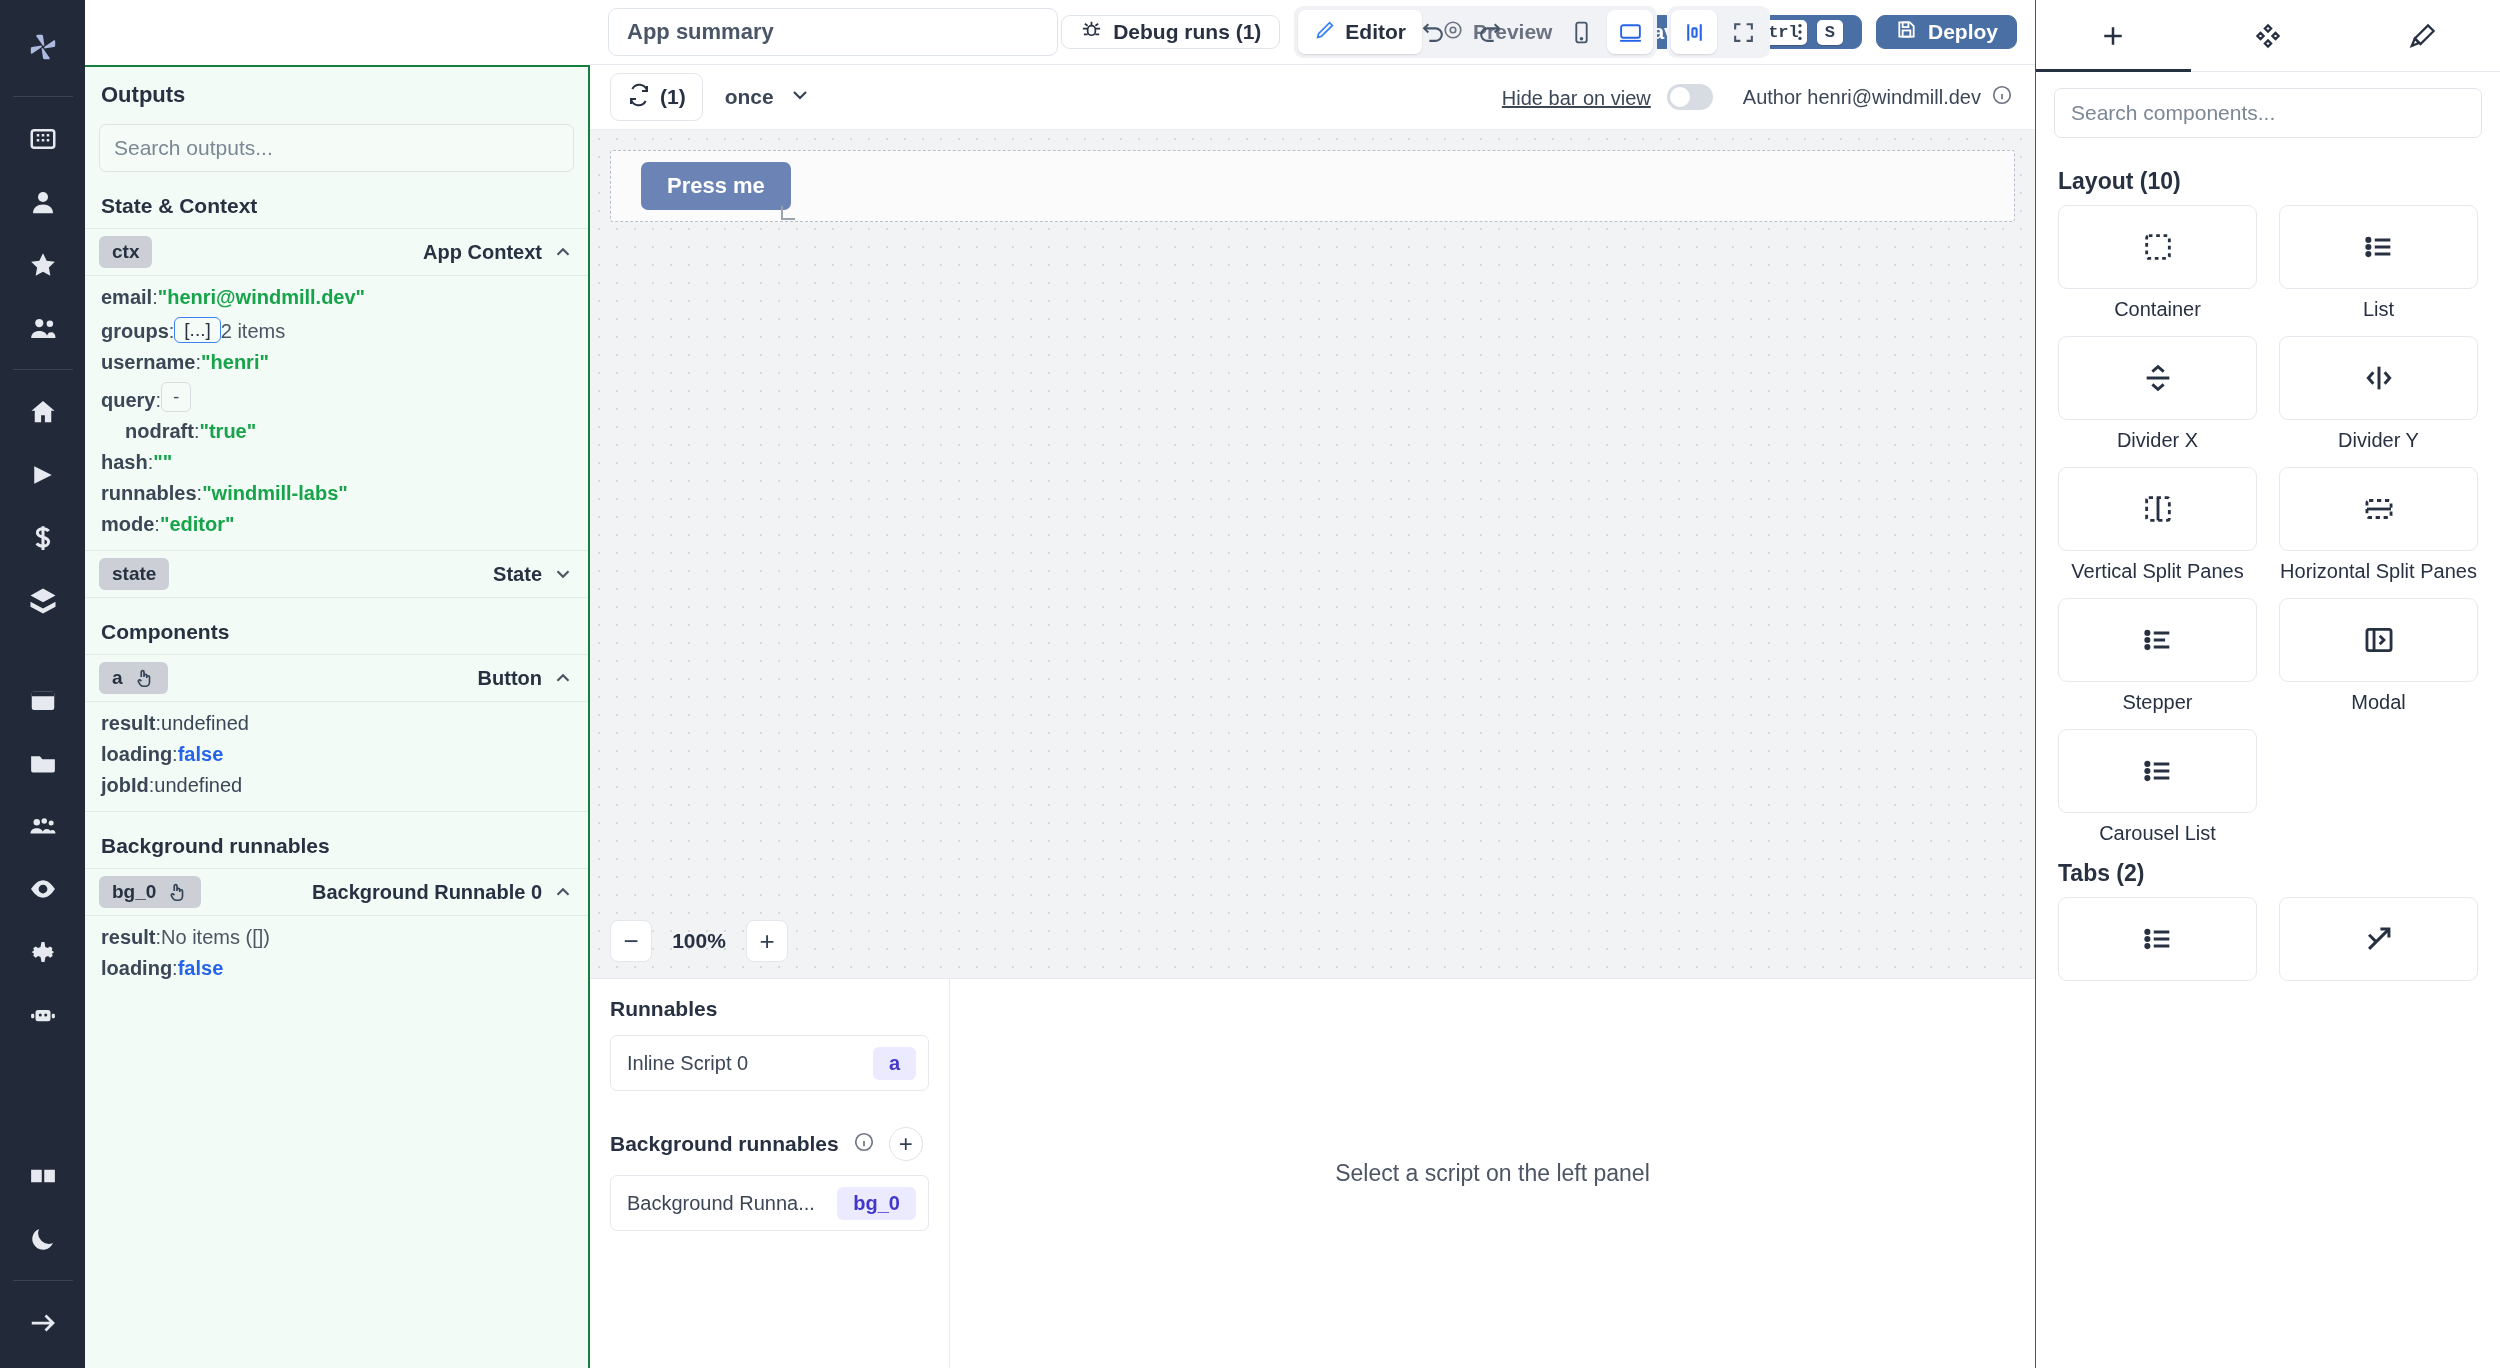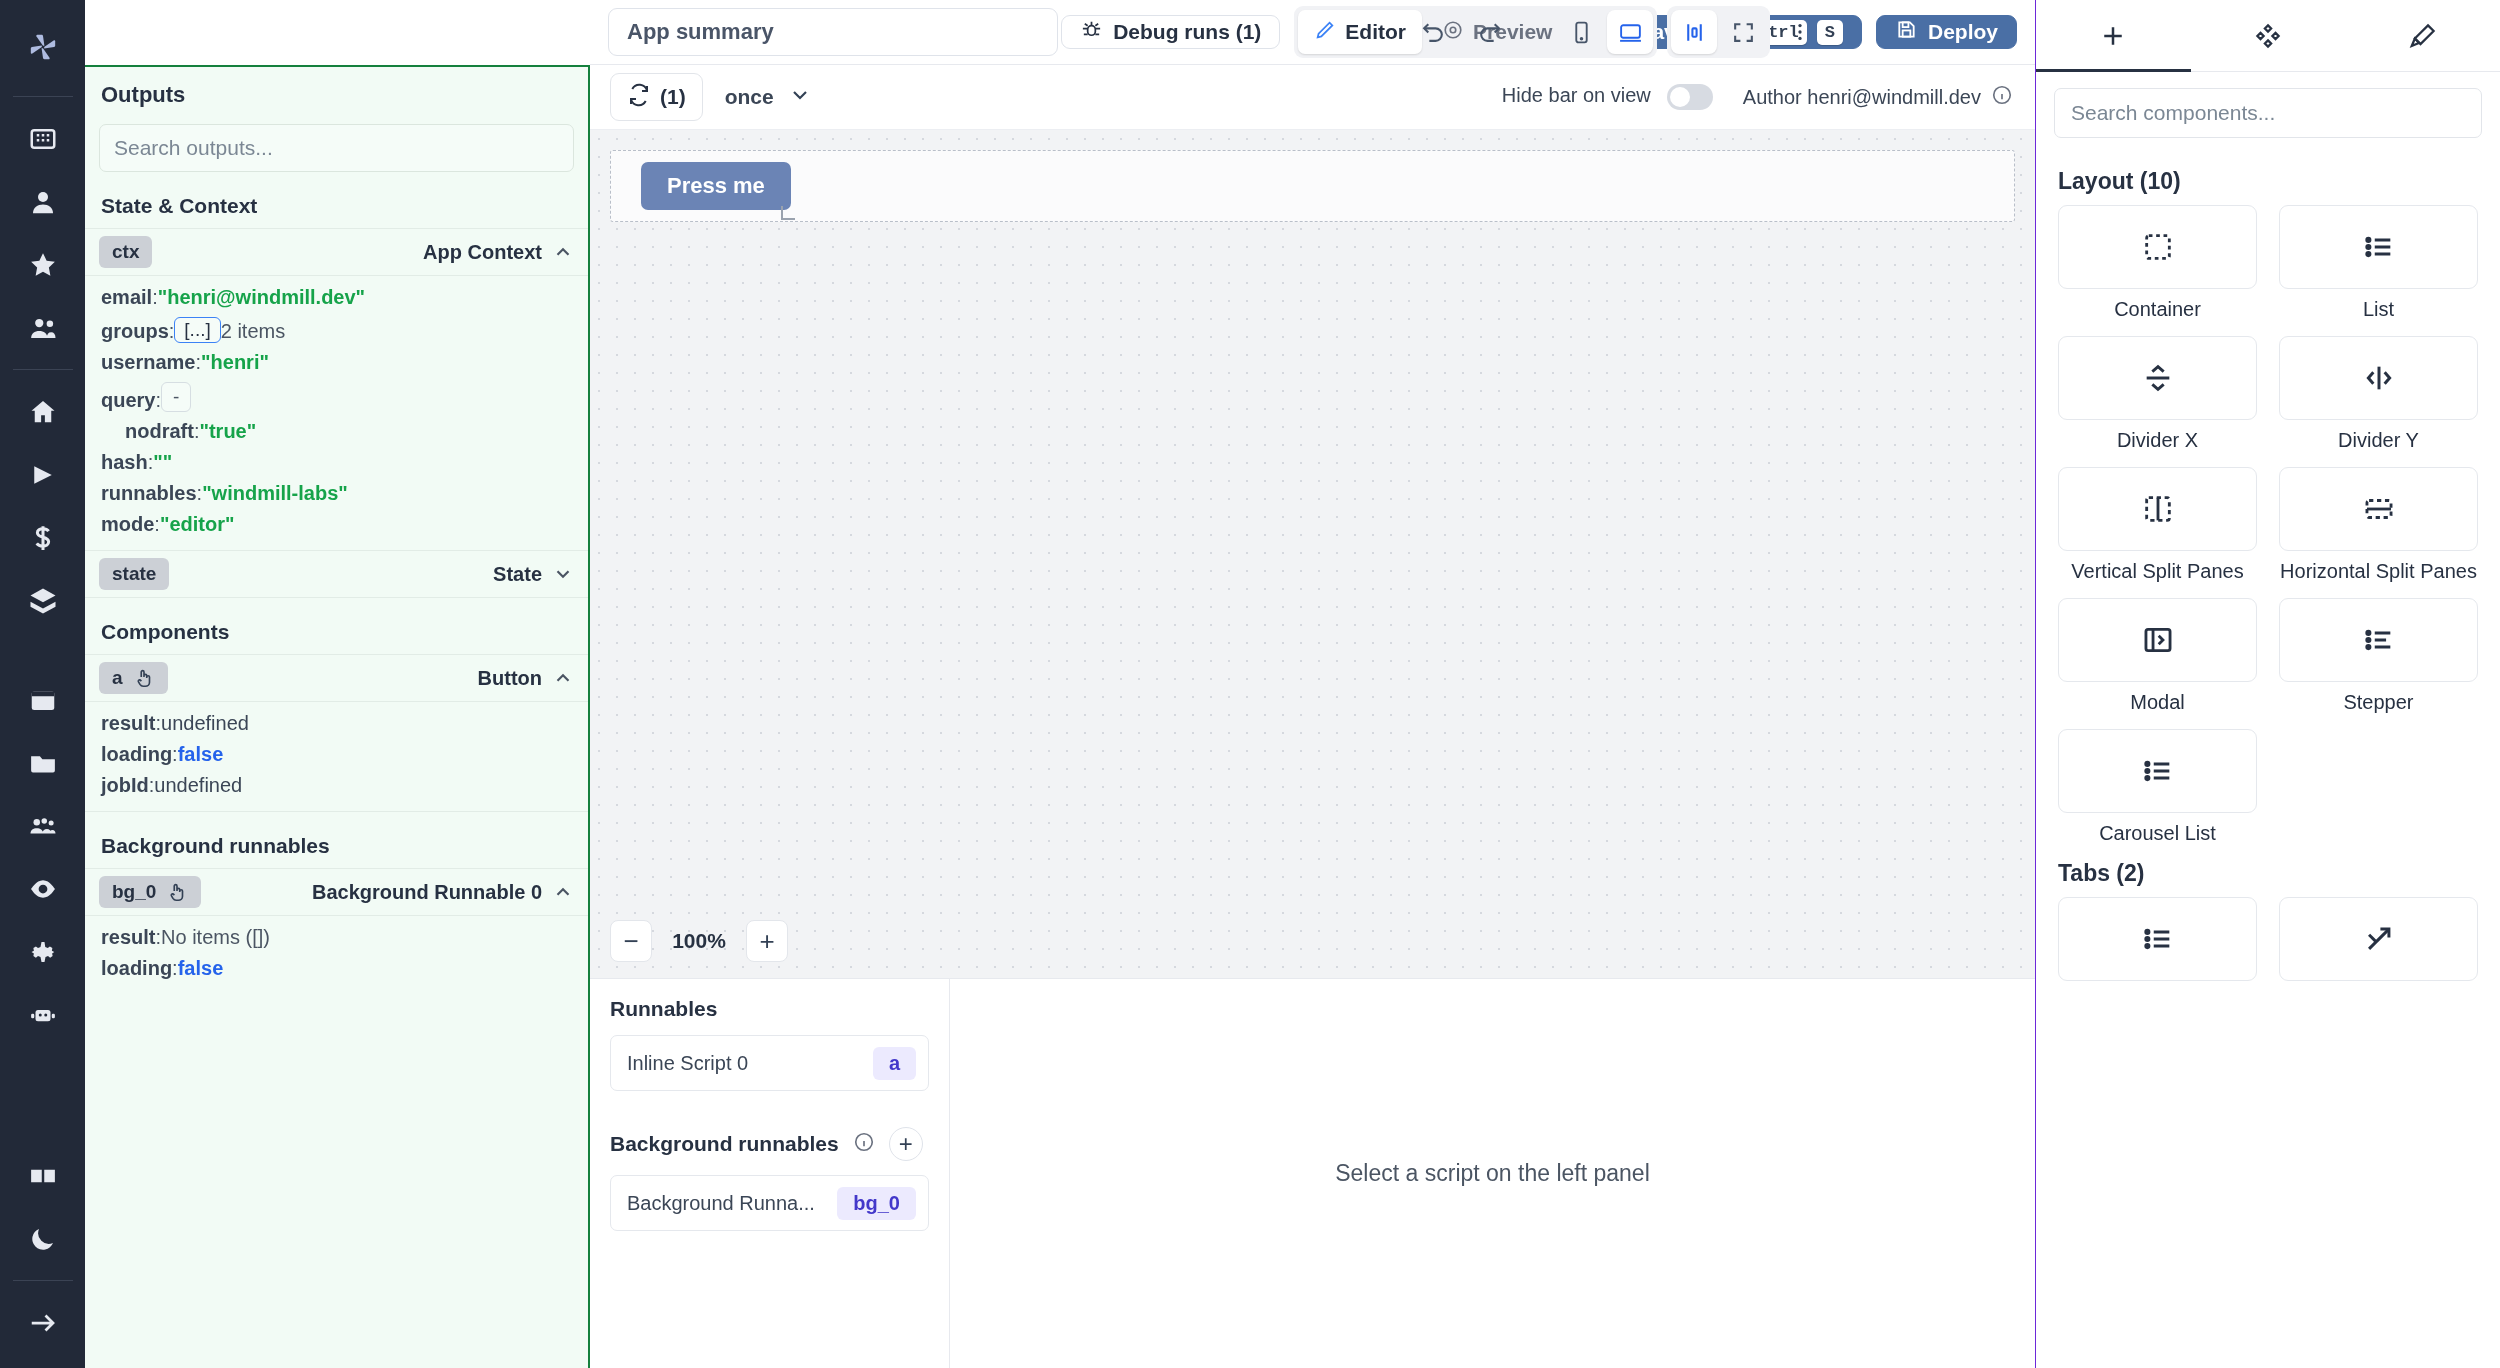--- a/index.html
+++ b/index.html
@@ -124,21 +124,21 @@
     position: relative;
   }
   .refresh-btn {
     display: inline-flex; align-items: center; gap: 9px; height: 48px;
     border: 1px solid #e2e5ea; border-radius: 9px; padding: 0 16px;
     font-size: 21px; font-weight: 700; color: #273142; margin-left: 20px;
   }
   .refresh-btn svg { width: 24px; height: 24px; }
   .once { display:flex; align-items:center; gap: 14px; margin-left: 22px; font-size: 21px; font-weight: 700; color:#3b4656; }
   .once svg { width: 24px; height: 24px; color:#334155; }
-  .hidebar { margin-left: auto; display:flex; align-items:flex-start; gap: 16px; font-size: 20px; color:#3b4656; }
+  .hidebar { margin-left: auto; display:flex; align-items:flex-end; gap: 16px; font-size: 20px; color:#3b4656;text-decoration:underline; }
   .toggle { width: 46px; height: 26px; border-radius: 13px; background: #d7dbe2; position: relative; }
   .toggle::after { content:""; position:absolute; left:3px; top:3px; width:20px; height:20px; border-radius:50%; background:#fff; }
   .author { display:flex; align-items:center; gap: 10px; font-size: 20px; color:#3b4656; margin-left: 30px; margin-right: 22px; }
   .author svg { width: 22px; height: 22px; color:#6b7280; }
 
   
   .canvas-wrap { flex: 1 1 auto; display: flex; flex-direction: column; min-height: 0; }
   .canvas {
     flex: 1 1 auto; background: #f2f3f5; position: relative; overflow: hidden;
     background-image: radial-gradient(#d5d8de 1.2px, transparent 1.2px);
@@ -775,43 +775,43 @@
             <svg viewBox="0 0 24 24" fill="none" stroke="currentColor" stroke-width="2" stroke-dasharray="3 2.6">
                 <rect x="3.5" y="6" width="17" height="12" rx="1.5"></rect>
                 <path d="M3.5 12h17" stroke-dasharray="0"></path>
               </svg>
           </div>
           <div class="cell-label">Horizontal Split Panes</div>
         </div>
 
         <div class="cell">
           <div class="cell-box">
-            <svg viewBox="0 0 24 24" fill="none" stroke="currentColor" stroke-width="2">
-                <rect x="3.5" y="4.5" width="17" height="15" rx="1.5"></rect>
-                <path d="M8.5 4.5v15"></path>
-                <path d="m12.5 9 3 3-3 3"></path>
-              </svg>
-          </div>
-          <div class="cell-label">Modal</div>
-        </div>
-
-        <div class="cell">
-          <div class="cell-box">
             <svg viewBox="0 0 24 24" fill="none" stroke="currentColor" stroke-width="2.1">
                 <circle cx="4.5" cy="7" r="1.1" fill="currentColor"></circle>
                 <circle cx="4.5" cy="12" r="1.1" fill="currentColor"></circle>
                 <circle cx="4.5" cy="17" r="1.1" fill="currentColor"></circle>
                 <path d="M9 7h11M9 12h8M9 17h11"></path>
               </svg>
           </div>
           <div class="cell-label">Stepper</div>
         </div>
 
         <div class="cell">
           <div class="cell-box">
+            <svg viewBox="0 0 24 24" fill="none" stroke="currentColor" stroke-width="2">
+                <rect x="3.5" y="4.5" width="17" height="15" rx="1.5"></rect>
+                <path d="M8.5 4.5v15"></path>
+                <path d="m12.5 9 3 3-3 3"></path>
+              </svg>
+          </div>
+          <div class="cell-label">Modal</div>
+        </div>
+
+        <div class="cell">
+          <div class="cell-box">
             <svg viewBox="0 0 24 24" fill="none" stroke="currentColor" stroke-width="2.1">
                 <circle cx="4.5" cy="7" r="1.1" fill="currentColor"></circle>
                 <circle cx="4.5" cy="12" r="1.1" fill="currentColor"></circle>
                 <circle cx="4.5" cy="17" r="1.1" fill="currentColor"></circle>
                 <path d="M9 7h11M9 12h11M9 17h11"></path>
               </svg>
           </div>
           <div class="cell-label">Carousel List</div>
         </div>
       </div>

